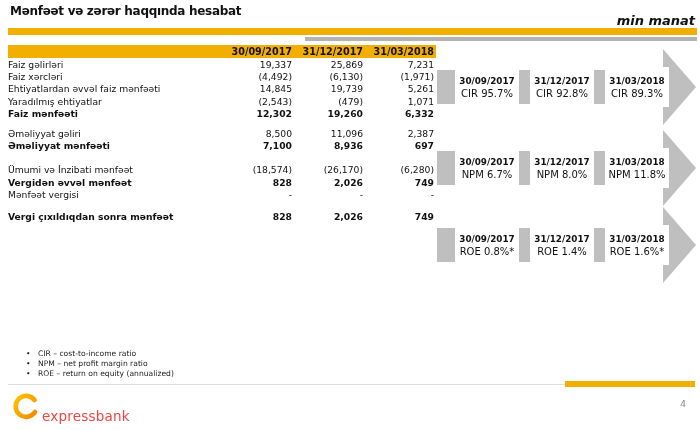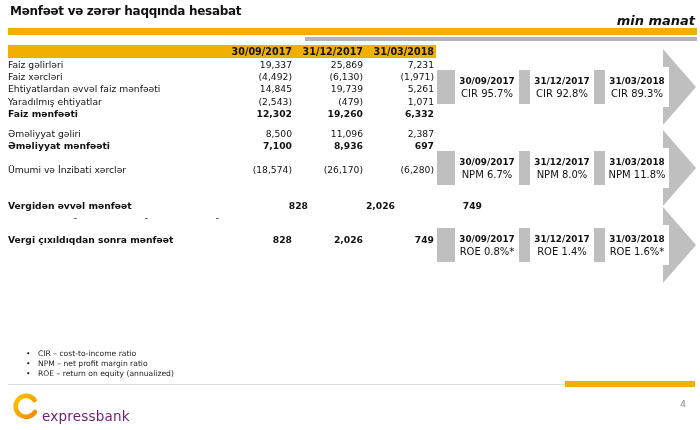--- a/index.html
+++ b/index.html
@@ -14,21 +14,21 @@
 
   
   .table{position:absolute;left:8px;top:45px;width:428px;font-size:9.2px;}
   .trow{display:flex;align-items:center;height:12.3px;}
   .thead{background:#F2AF00;height:13px;font-weight:bold;font-size:9.6px;}
   .tlabel{flex:0 0 215px;white-space:nowrap;overflow:hidden;}
   .tnum{flex:0 0 71px;text-align:right;white-space:nowrap;padding-right:2px;box-sizing:border-box;}
   .bold{font-weight:bold;}
   .gap-lg{margin-top:8px;}
   .gap-md{margin-top:11px;}
-  .gap-md2{margin-top:24px;gap:16px;}
+  .gap-md2{margin-top:1px;}
   .gap-sm{margin-top:9px;}
 
   
   .arrow-group{position:absolute;left:437px;width:260px;height:76px;}
   .g1{top:49px;} .g2{top:130px;} .g3{top:207px;}
   .arrow-body{position:absolute;left:0;top:21px;width:226px;height:34px;background:#BFBFBF;}
   .arrow-head{position:absolute;left:226px;top:0;width:0;height:0;
               border-top:38px solid transparent;border-bottom:38px solid transparent;
               border-left:33px solid #BFBFBF;}
   .metric-box{position:absolute;top:18px;width:64px;height:40px;background:#ffffff;
@@ -40,21 +40,21 @@
   
   .notes{position:absolute;left:26px;top:349px;font-size:7.6px;line-height:10px;color:#222;}
   .note{display:flex;}
   .note .bullet{width:12px;}
 
   
   .footer-line{position:absolute;left:8px;top:384px;width:557px;height:1px;background:#DEDEDE;}
   .footer-yellow{position:absolute;left:565px;top:381px;width:130px;height:6px;background:#F2AF00;}
   .page-num{position:absolute;right:14px;top:399px;font-size:9px;color:#888;}
   .logo{position:absolute;left:10px;top:392px;display:flex;align-items:flex-end;}
-  .logo-text{font-size:13.5px;color:#701a75;margin-left:2px;letter-spacing:0.2px;line-height:1;
+  .logo-text{font-size:13.5px;color:#ef4444;margin-left:2px;letter-spacing:0.2px;line-height:1;
              padding-bottom:3px;}
 </style>
 </head>
 <body>
 
 <div class="slide">
 
   <div class="title">Mənfəət və zərər haqqında hesabat</div>
   <div class="unit">min manat</div>
   <div class="bar-yellow-title"></div>
@@ -106,33 +106,34 @@
       <span class="tnum">2,387</span>
     </div>
     <div class="trow bold">
       <span class="tlabel">Əməliyyat mənfəəti</span>
       <span class="tnum">7,100</span>
       <span class="tnum">8,936</span>
       <span class="tnum">697</span>
     </div>
 
     <div class="trow gap-md">
-      <span class="tlabel">Ümumi və İnzibati xərclər</span>
+      <span class="tlabel">Ümumi və İnzibati mənfəət</span>
       <span class="tnum">(18,574)</span>
       <span class="tnum">(26,170)</span>
       <span class="tnum">(6,280)</span>
     </div>
 
     <div class="trow bold gap-md2">
       <span class="tlabel">Vergidən əvvəl mənfəət</span>
       <span class="tnum">828</span>
       <span class="tnum">2,026</span>
       <span class="tnum">749</span>
     </div>
     <div class="trow">
+      <span class="tlabel">Mənfəət vergisi</span>
       <span class="tnum">-</span>
       <span class="tnum">-</span>
       <span class="tnum">-</span>
     </div>
 
     <div class="trow bold gap-sm">
       <span class="tlabel">Vergi çıxıldıqdan sonra mənfəət</span>
       <span class="tnum">828</span>
       <span class="tnum">2,026</span>
       <span class="tnum">749</span>

